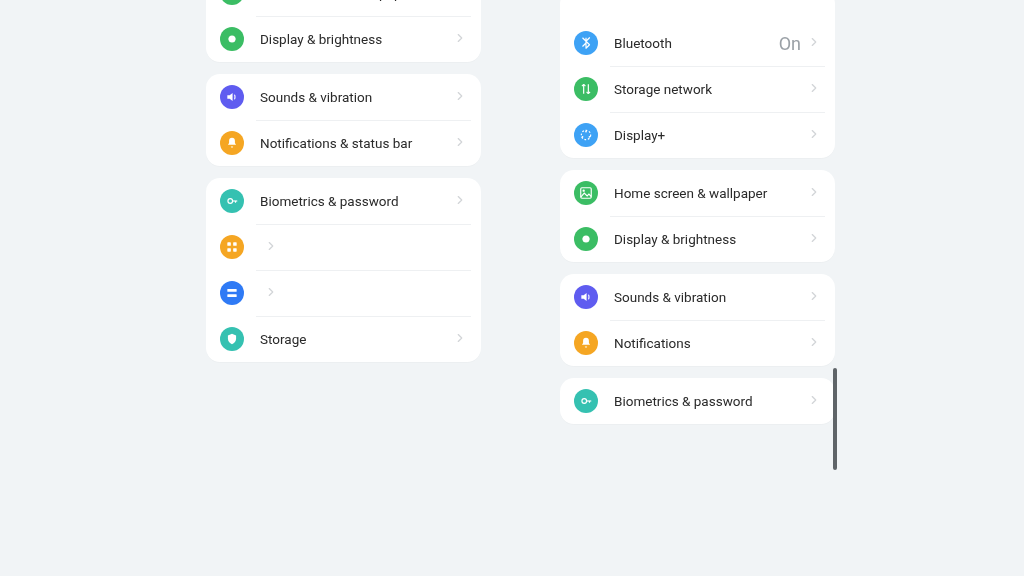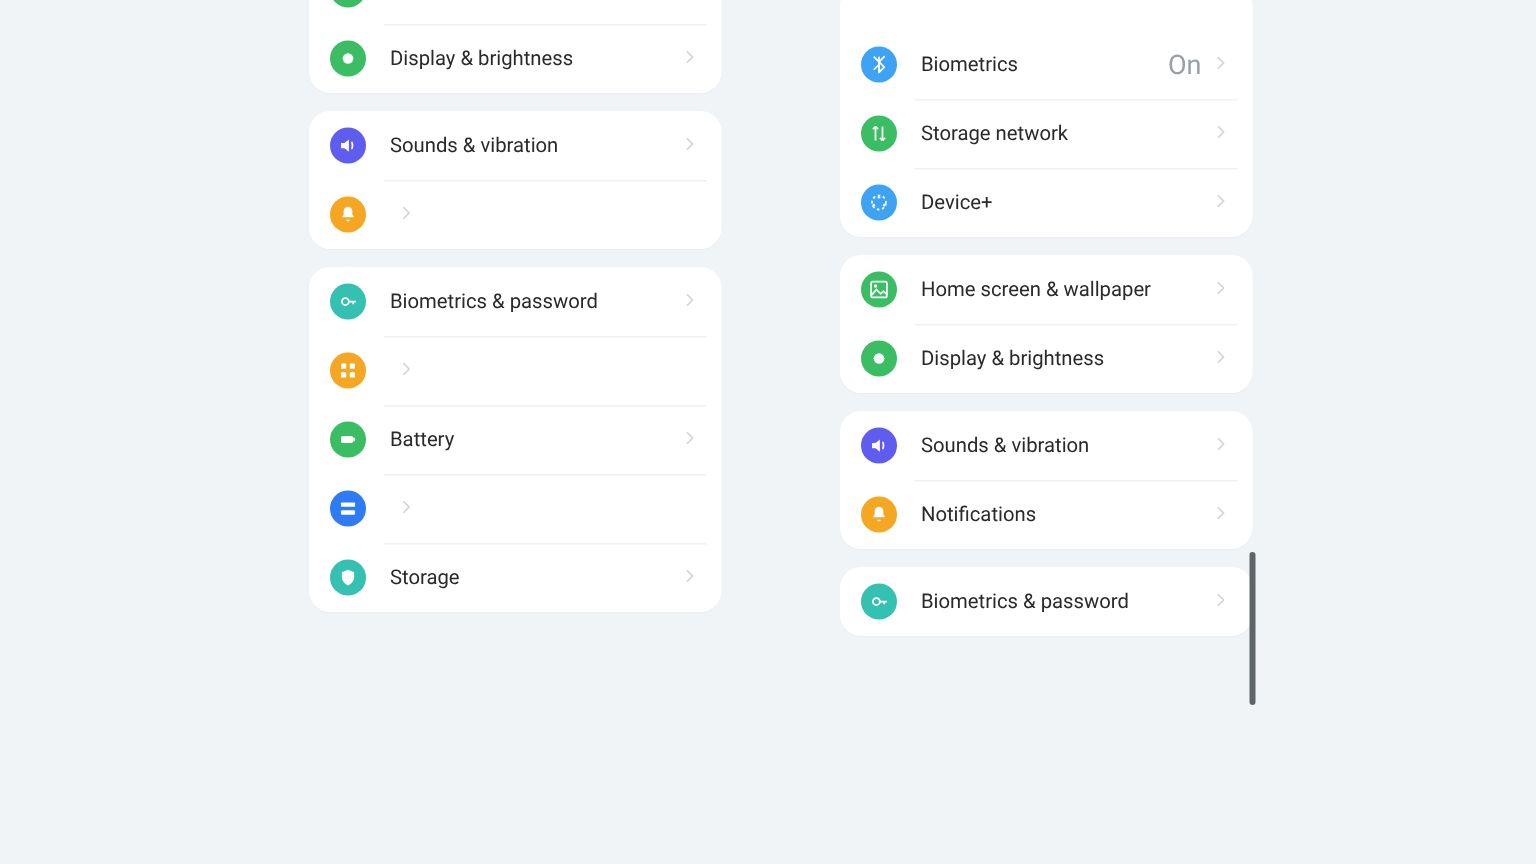--- a/index.html
+++ b/index.html
@@ -129,20 +129,21 @@
               <path d="M9 6l6 6-6 6" fill="none" stroke="#9aa0a6" stroke-width="2" stroke-linecap="round" stroke-linejoin="round"></path>
             </svg></span>
         </div>
         <div class="row">
           <div class="icon c-orange">
             <svg viewBox="0 0 24 24">
               <path d="M12 3a5 5 0 0 0-5 5v4l-2 3h14l-2-3V8a5 5 0 0 0-5-5z" fill="white"></path>
               <path d="M10 18a2 2 0 0 0 4 0" fill="white"></path>
             </svg>
           </div>
+          <span class="label">Notifications &amp; status bar</span>
           <span><svg class="chev" viewBox="0 0 24 24">
               <path d="M9 6l6 6-6 6" fill="none" stroke="#9aa0a6" stroke-width="2" stroke-linecap="round" stroke-linejoin="round"></path>
             </svg></span>
         </div>
       </div>
       <div class="card">
         <div class="row">
           <div class="icon c-teal">
             <svg viewBox="0 0 24 24">
               <circle cx="9" cy="12" r="4" fill="none" stroke="white" stroke-width="2"></circle>
@@ -162,32 +163,20 @@
               <rect x="14" y="4" width="6" height="6" rx="1" fill="white"></rect>
               <rect x="4" y="14" width="6" height="6" rx="1" fill="white"></rect>
               <rect x="14" y="14" width="6" height="6" rx="1" fill="white"></rect>
             </svg>
           </div>
           <span><svg class="chev" viewBox="0 0 24 24">
               <path d="M9 6l6 6-6 6" fill="none" stroke="#9aa0a6" stroke-width="2" stroke-linecap="round" stroke-linejoin="round"></path>
             </svg></span>
         </div>
         <div class="row">
-          <div class="icon c-green">
-            <svg viewBox="0 0 24 24">
-              <rect x="4" y="8" width="14" height="8" rx="2" fill="white"></rect>
-              <rect x="18" y="10" width="2" height="4" fill="white"></rect>
-            </svg>
-          </div>
-          <span class="label">Battery</span>
-          <span><svg class="chev" viewBox="0 0 24 24">
-              <path d="M9 6l6 6-6 6" fill="none" stroke="#9aa0a6" stroke-width="2" stroke-linecap="round" stroke-linejoin="round"></path>
-            </svg></span>
-        </div>
-        <div class="row">
           <div class="icon c-blue">
             <svg viewBox="0 0 24 24">
               <rect x="4" y="5" width="16" height="5" rx="1" fill="white"></rect>
               <rect x="4" y="14" width="16" height="5" rx="1" fill="white"></rect>
             </svg>
           </div>
           <span><svg class="chev" viewBox="0 0 24 24">
               <path d="M9 6l6 6-6 6" fill="none" stroke="#9aa0a6" stroke-width="2" stroke-linecap="round" stroke-linejoin="round"></path>
             </svg></span>
         </div>
@@ -206,21 +195,21 @@
     </div>
   <div class="panel right" id="panel-right">
       <div class="card">
         <div style="height: 30px;"></div>
         <div class="row">
           <div class="icon c-lblue">
             <svg viewBox="0 0 24 24">
               <path d="M12 3v18l6-6-6-6 6-6-6 6-6-6M12 12l-6 6" fill="none" stroke="white" stroke-width="2" stroke-linejoin="round"></path>
             </svg>
           </div>
-          <span class="label">Biometrics</span>
+          <span class="label">Bluetooth</span>
           <span class="value">On</span>
           <span><svg class="chev" viewBox="0 0 24 24">
               <path d="M9 6l6 6-6 6" fill="none" stroke="#9aa0a6" stroke-width="2" stroke-linecap="round" stroke-linejoin="round"></path>
             </svg></span>
         </div>
         <div class="row">
           <div class="icon c-green">
             <svg viewBox="0 0 24 24">
               <path d="M8 4v16M16 20V4" stroke="white" stroke-width="2"></path>
               <path d="M8 4l-3 3M16 20l3-3M8 4l3 3M16 20l-3-3" stroke="white" stroke-width="2"></path>
@@ -233,21 +222,21 @@
         </div>
         <div class="row">
           <div class="icon c-lblue">
             <svg viewBox="0 0 24 24">
               <circle cx="12" cy="12" r="8" fill="none" stroke="white" stroke-width="2" stroke-dasharray="3 3"></circle>
               <circle cx="12" cy="6" r="1.5" fill="white"></circle>
               <circle cx="6" cy="15" r="1.5" fill="white"></circle>
               <circle cx="18" cy="15" r="1.5" fill="white"></circle>
             </svg>
           </div>
-          <span class="label">Device+</span>
+          <span class="label">Display+</span>
           <span><svg class="chev" viewBox="0 0 24 24">
               <path d="M9 6l6 6-6 6" fill="none" stroke="#9aa0a6" stroke-width="2" stroke-linecap="round" stroke-linejoin="round"></path>
             </svg></span>
         </div>
       </div>
       <div class="card">
         <div class="row">
           <div class="icon c-green">
             <svg viewBox="0 0 24 24">
               <rect x="3" y="3" width="18" height="18" rx="2" fill="none" stroke="white" stroke-width="2"></rect>

